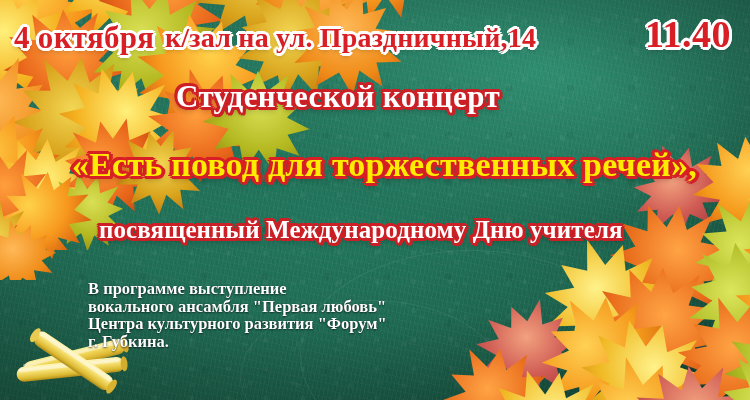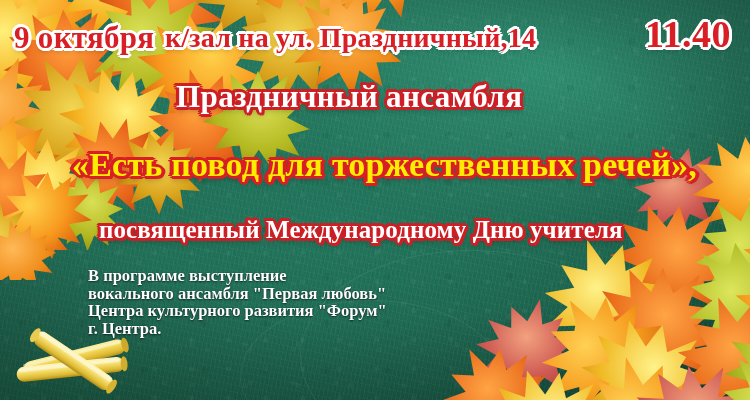--- a/index.html
+++ b/index.html
@@ -68,20 +68,21 @@
     text-shadow:
       -2px -2px 0 #d81f26,  2px -2px 0 #d81f26, -2px 2px 0 #d81f26, 2px 2px 0 #d81f26,
       -3px  0   0 #d81f26,  3px  0   0 #d81f26,  0  -3px 0 #d81f26, 0   3px 0 #d81f26,
       -3px -2px 0 #d81f26,  3px  2px 0 #d81f26, -2px -3px 0 #d81f26, 2px 3px 0 #d81f26,
       -4px  0   0 #d81f26,  4px  0   0 #d81f26,
        0 3px 6px rgba(0,0,0,.45);
   }
   .plainwhite{
     color:#ffffff;
     text-shadow:0 1px 2px rgba(0,0,0,.55), 0 0 1px rgba(0,0,0,.5);
+    margin-top:13px;
   }
 
   #l-date   {left:14px;  top:20px;  font-size:31px; letter-spacing:.3px;}
   #l-venue  {left:165px; top:22px;  font-size:28px; letter-spacing:.2px;}
   #l-time   {left:645px; top:12px;  font-size:38px; letter-spacing:.5px;}
   #l-concert{left:176px; top:79px;  font-size:31px; letter-spacing:.4px;}
   #l-title  {left:72px;  top:146px; font-size:34px; letter-spacing:.2px;}
   #l-sub    {left:99px;  top:216px; font-size:25px; letter-spacing:.1px;}
 
   #prog{position:absolute;left:88px;top:267px;line-height:17.5px;font-size:16.5px;font-weight:bold;}
@@ -280,32 +281,32 @@
         <g transform="rotate(34 60 45)">
           <rect x="14" y="38" width="92" height="16" rx="8" fill="url(#ch2)"></rect>
           <ellipse cx="106" cy="46" rx="3.6" ry="8" fill="#d8b231"></ellipse>
           <ellipse cx="14" cy="46" rx="3.6" ry="8" fill="#e9cb52"></ellipse>
           <rect x="16" y="39.5" width="86" height="4" rx="2" fill="rgba(255,255,255,.5)"></rect>
         </g>
       </g>
     </svg>
   </div>
 
-  <div class="line ol-red-on-white" id="l-date">9 октября</div>
+  <div class="line ol-red-on-white" id="l-date">4 октября</div>
 
   <div class="line ol-red-on-white" id="l-venue">к/зал на ул. Праздничный,14</div>
 
   <div class="line ol-red-on-white" id="l-time">11.40</div>
 
-  <div class="line ol-white-on-red" id="l-concert">Праздничный ансамбля</div>
+  <div class="line ol-white-on-red" id="l-concert">Студенческой концерт</div>
 
   <div class="line ol-yellow-on-red" id="l-title">«Есть повод для торжественных речей»,</div>
 
   <div class="line ol-white-on-red" id="l-sub">посвященный Международному Дню учителя</div>
 
   <div id="prog" class="plainwhite">
     <div>В программе выступление</div>
     <div>вокального ансамбля "Первая любовь"</div>
     <div>Центра культурного развития "Форум"</div>
-    <div>г. Центра.</div>
+    <div>г. Губкина.</div>
   </div>
 
 </div>
 
 </body></html>

